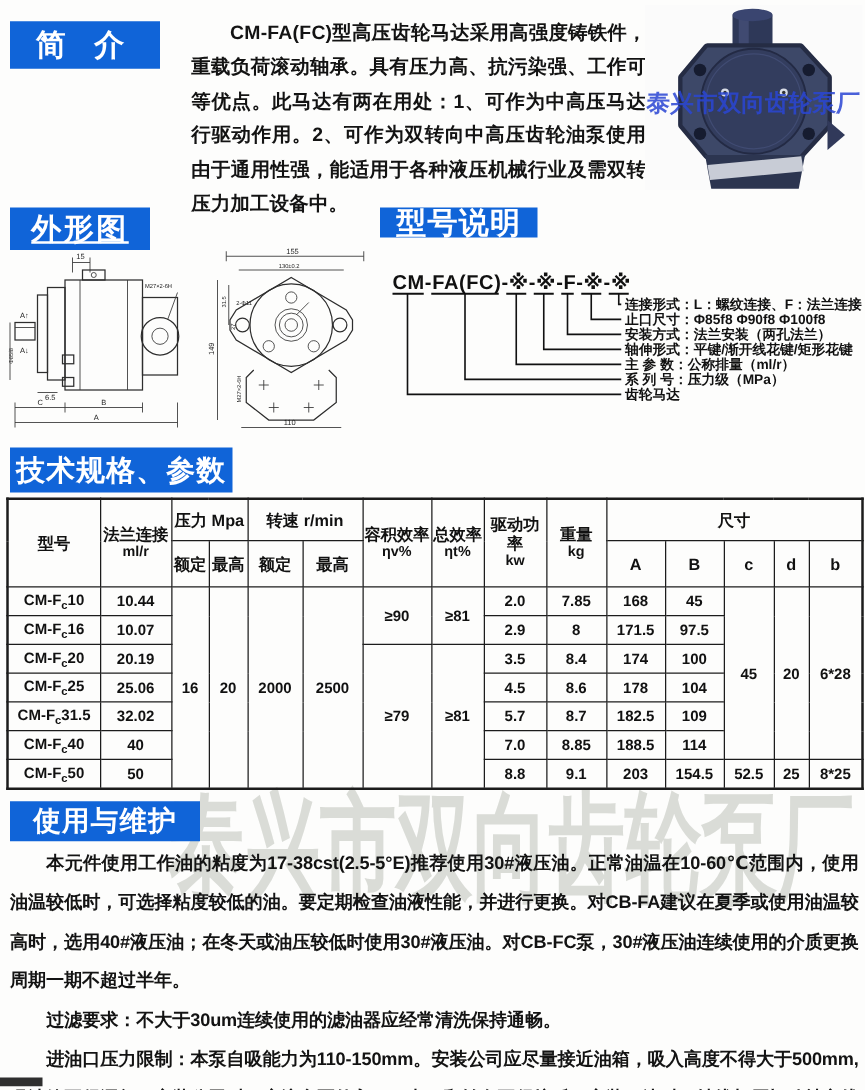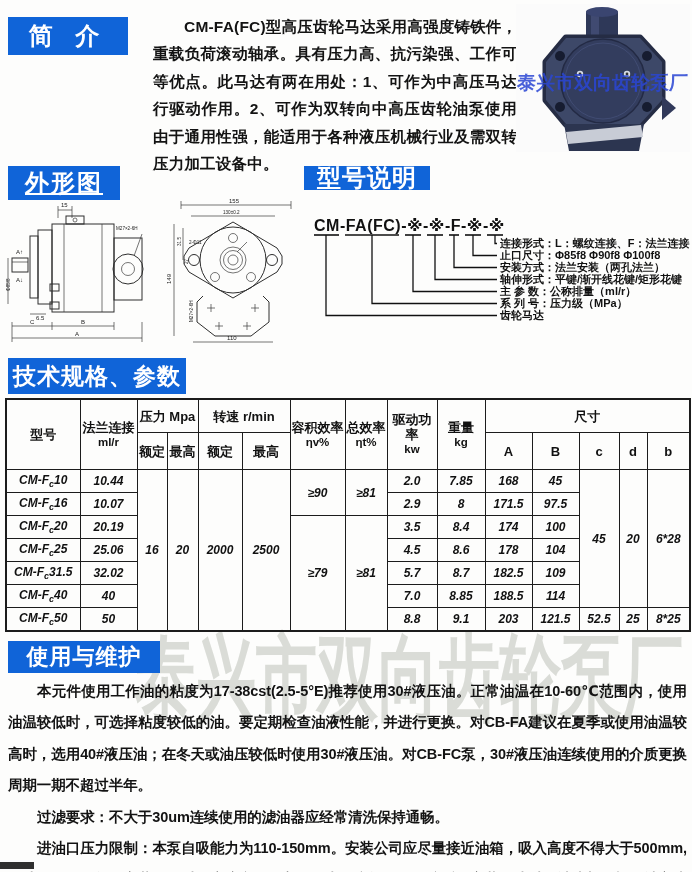--- a/index.html
+++ b/index.html
@@ -23,21 +23,21 @@
   #model-diagram{left:300px;top:210px;z-index:1;}
   svg text{font-family:"Liberation Sans","DejaVu Sans",sans-serif;}
   .spec-table{position:absolute;left:5px;top:398px;border-collapse:collapse;table-layout:fixed;
         width:684px;z-index:1;}
   .spec-table td{border:1px solid #1c1c1c;text-align:center;vertical-align:middle;
         padding:0 1px;font-weight:600;color:#111;}
   .spec-table{border:2px solid #1c1c1c;}
   .th1 td,.th2 td{font-size:13px;line-height:15px;}
   .th1 td{height:32px;}
   .th2 td{height:36px;}
-  .spec-table tr.datarow td{height:22px;font-size:12px;font-style:italic;}
+  .spec-table tr.datarow td{height:22px;font-size:12px;}
   .unit{display:block;font-size:11.5px;font-weight:600;}
   .model-cell sub{font-size:9px;}
   .maint{position:absolute;left:8px;top:676px;width:679px;z-index:1;}
   .maint p{margin:0;font-size:14.5px;font-weight:700;line-height:31.4px;text-align:justify;
         text-indent:2em;letter-spacing:-.1px;}
   .watermark{position:absolute;left:134px;top:616px;font-size:61px;font-weight:800;
         color:#b9bdb4;opacity:.5;white-space:nowrap;transform:scaleY(1.55);
         transform-origin:left top;z-index:0;letter-spacing:0;}
   .artifact{position:absolute;left:0;top:862px;width:34px;height:7px;background:#2f2f2f;z-index:3;}
   .dline{stroke:#3a3a3a;stroke-width:.7;fill:none;}
@@ -313,21 +313,21 @@
       <td>8.85</td>
       <td>188.5</td>
       <td>114</td>
     </tr>
     <tr class="datarow">
       <td class="model-cell"><span>CM-F</span><sub>c</sub><span>50</span></td>
       <td>50</td>
       <td>8.8</td>
       <td>9.1</td>
       <td>203</td>
-      <td>121.5</td>
+      <td>154.5</td>
       <td>52.5</td>
       <td>25</td>
       <td>8*25</td>
     </tr>
   </tbody>
     </table>
 
   <div class="sec-header" id="h-maint">
     <span>使用与维护</span>
   </div>

